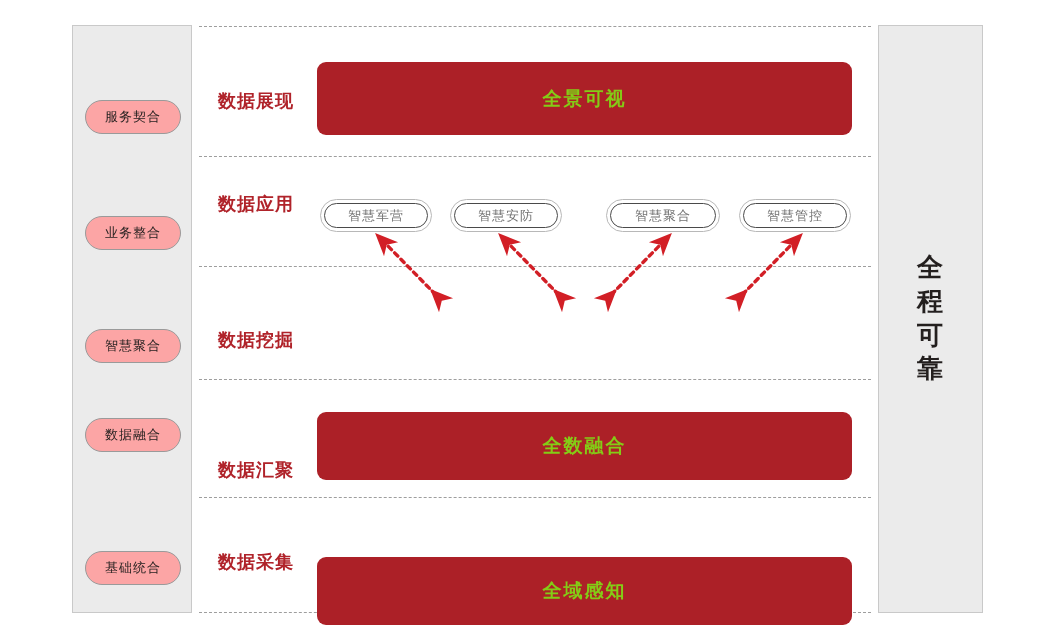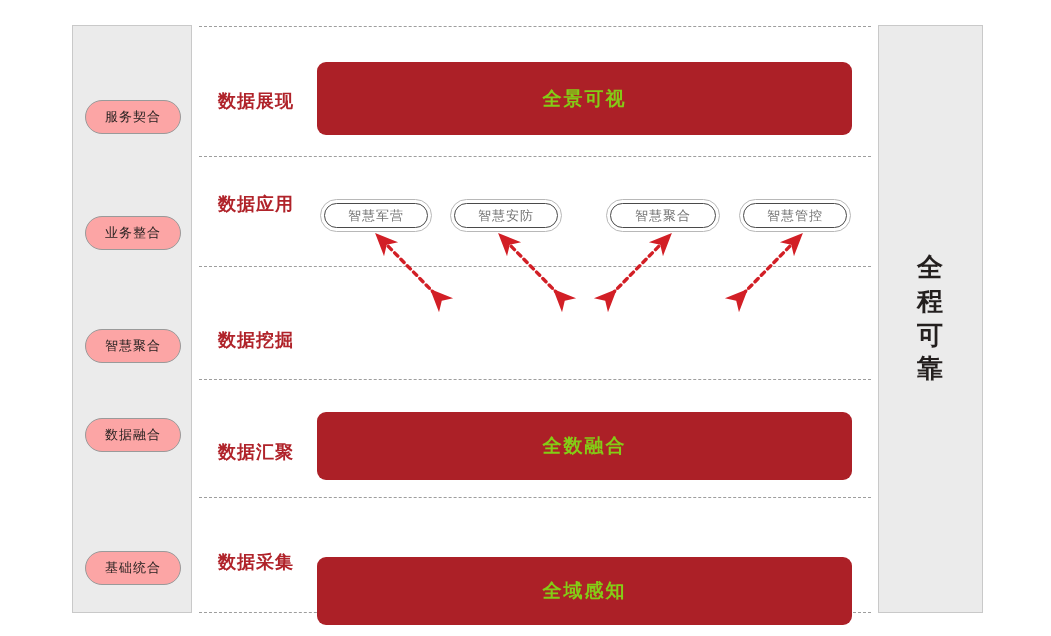--- a/index.html
+++ b/index.html
@@ -173,21 +173,21 @@
     </div>
   </div>
   <div class="app-pill" style="left:739px;width:112px;">
     <div class="app-pill-inner">
       <span>智慧管控</span>
     </div>
   </div>
 
   <div class="row-label" style="top:328px;">数据挖掘</div>
 
-  <div class="row-label" style="top:440px;">数据汇聚</div>
+  <div class="row-label" style="top:458px;">数据汇聚</div>
   <div class="red-bar" style="top:412px;height:68px;">
     <span>全数融合</span>
   </div>
 
   <div class="row-label" style="top:550px;">数据采集</div>
   <div class="red-bar" style="top:544px;height:68px;margin-top:13px;">
     <span>全域感知</span>
   </div>
 
   <svg id="arrow-layer" viewBox="0 0 1051 636">

